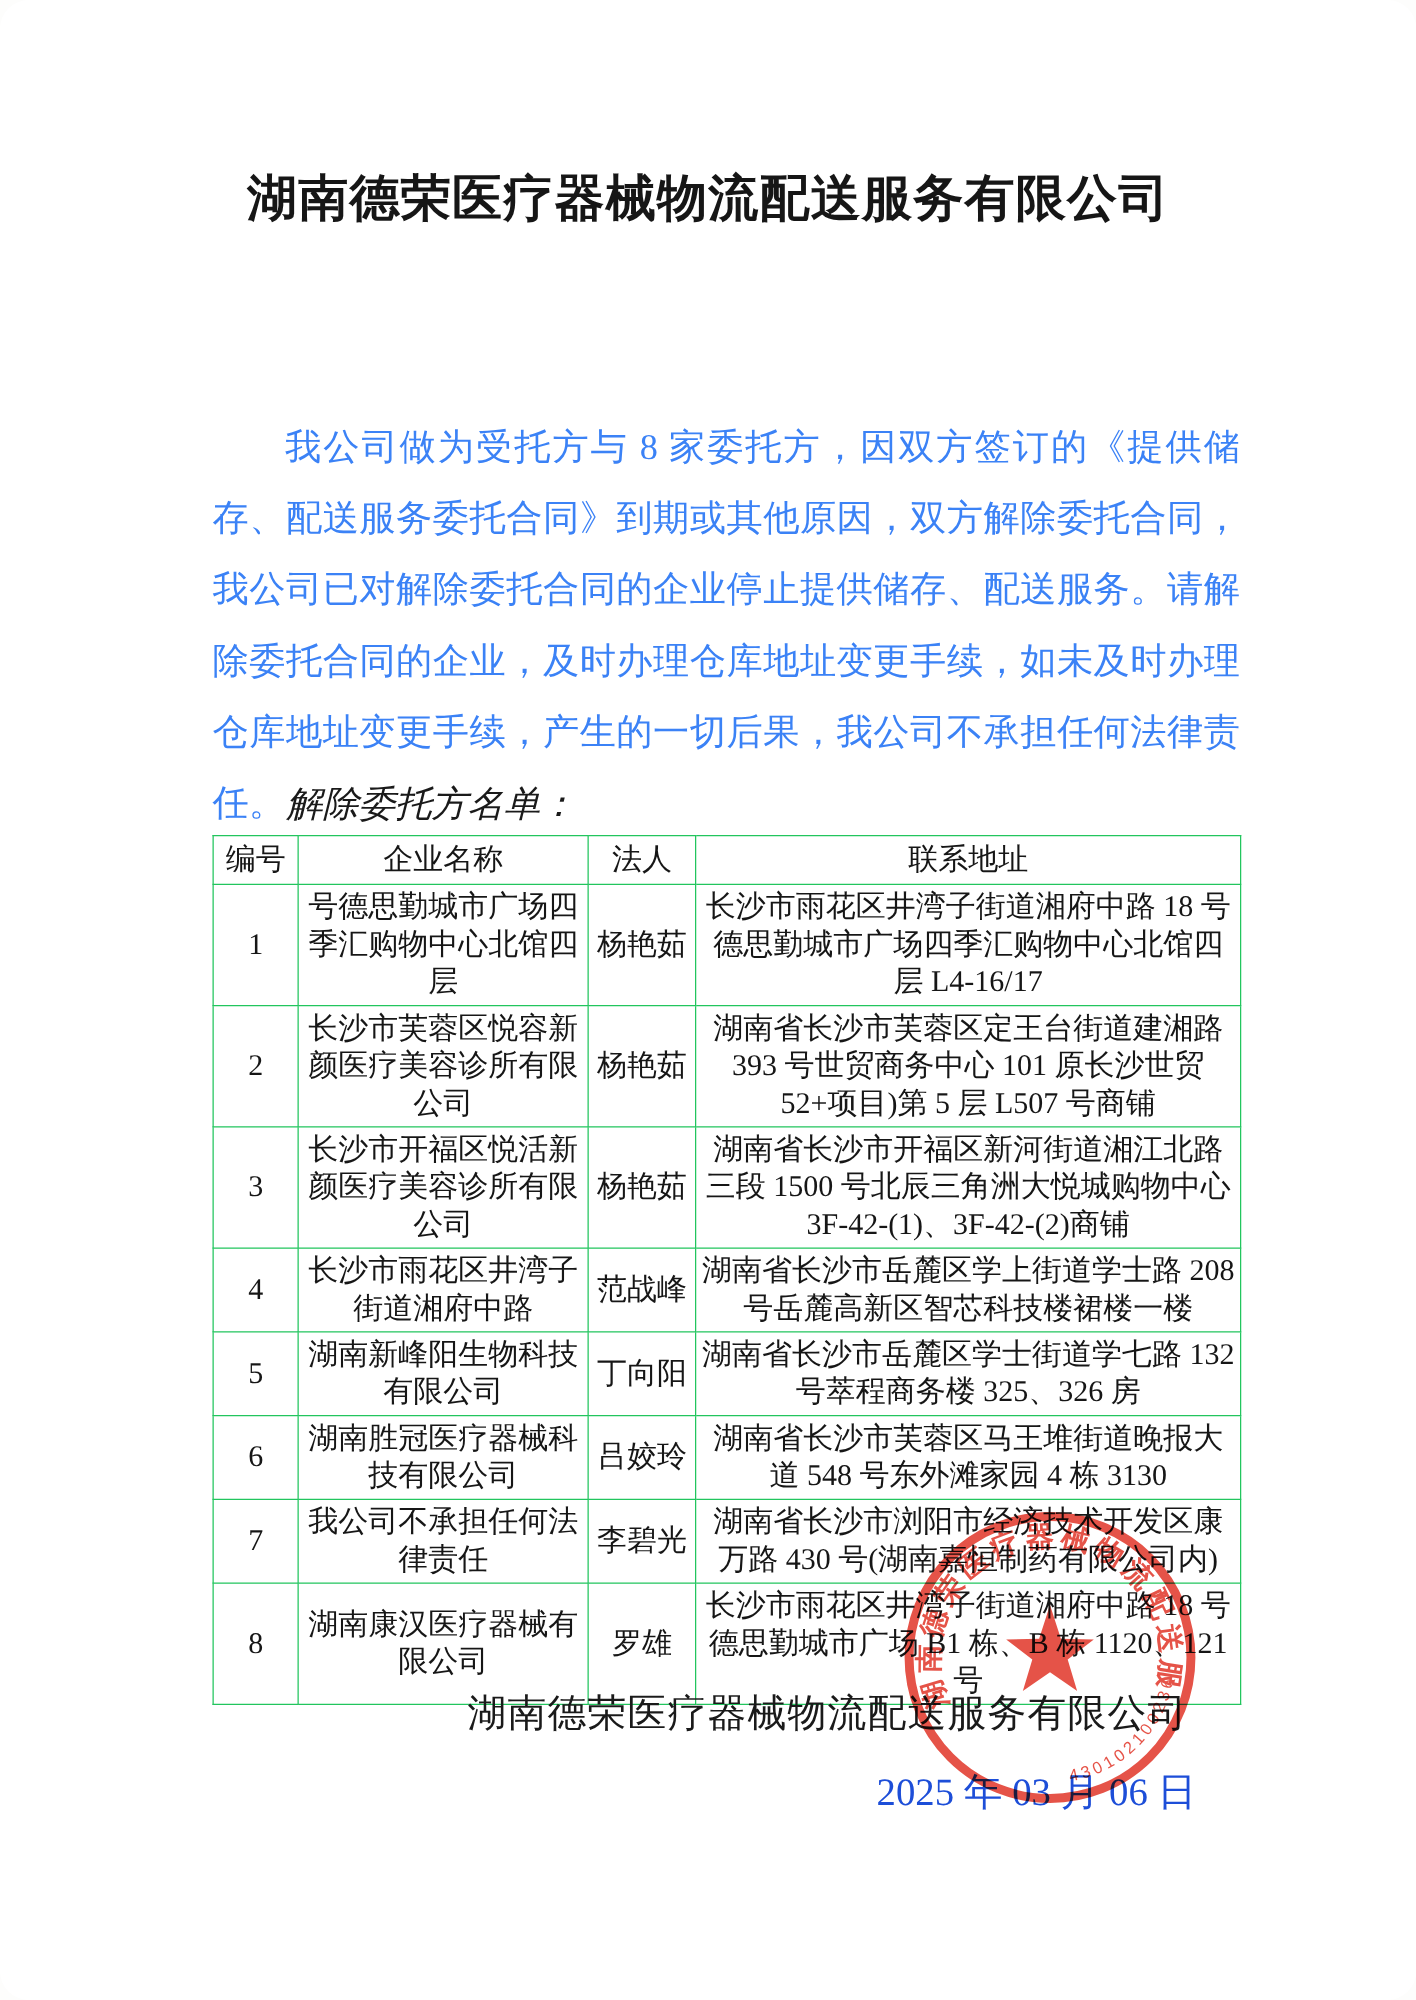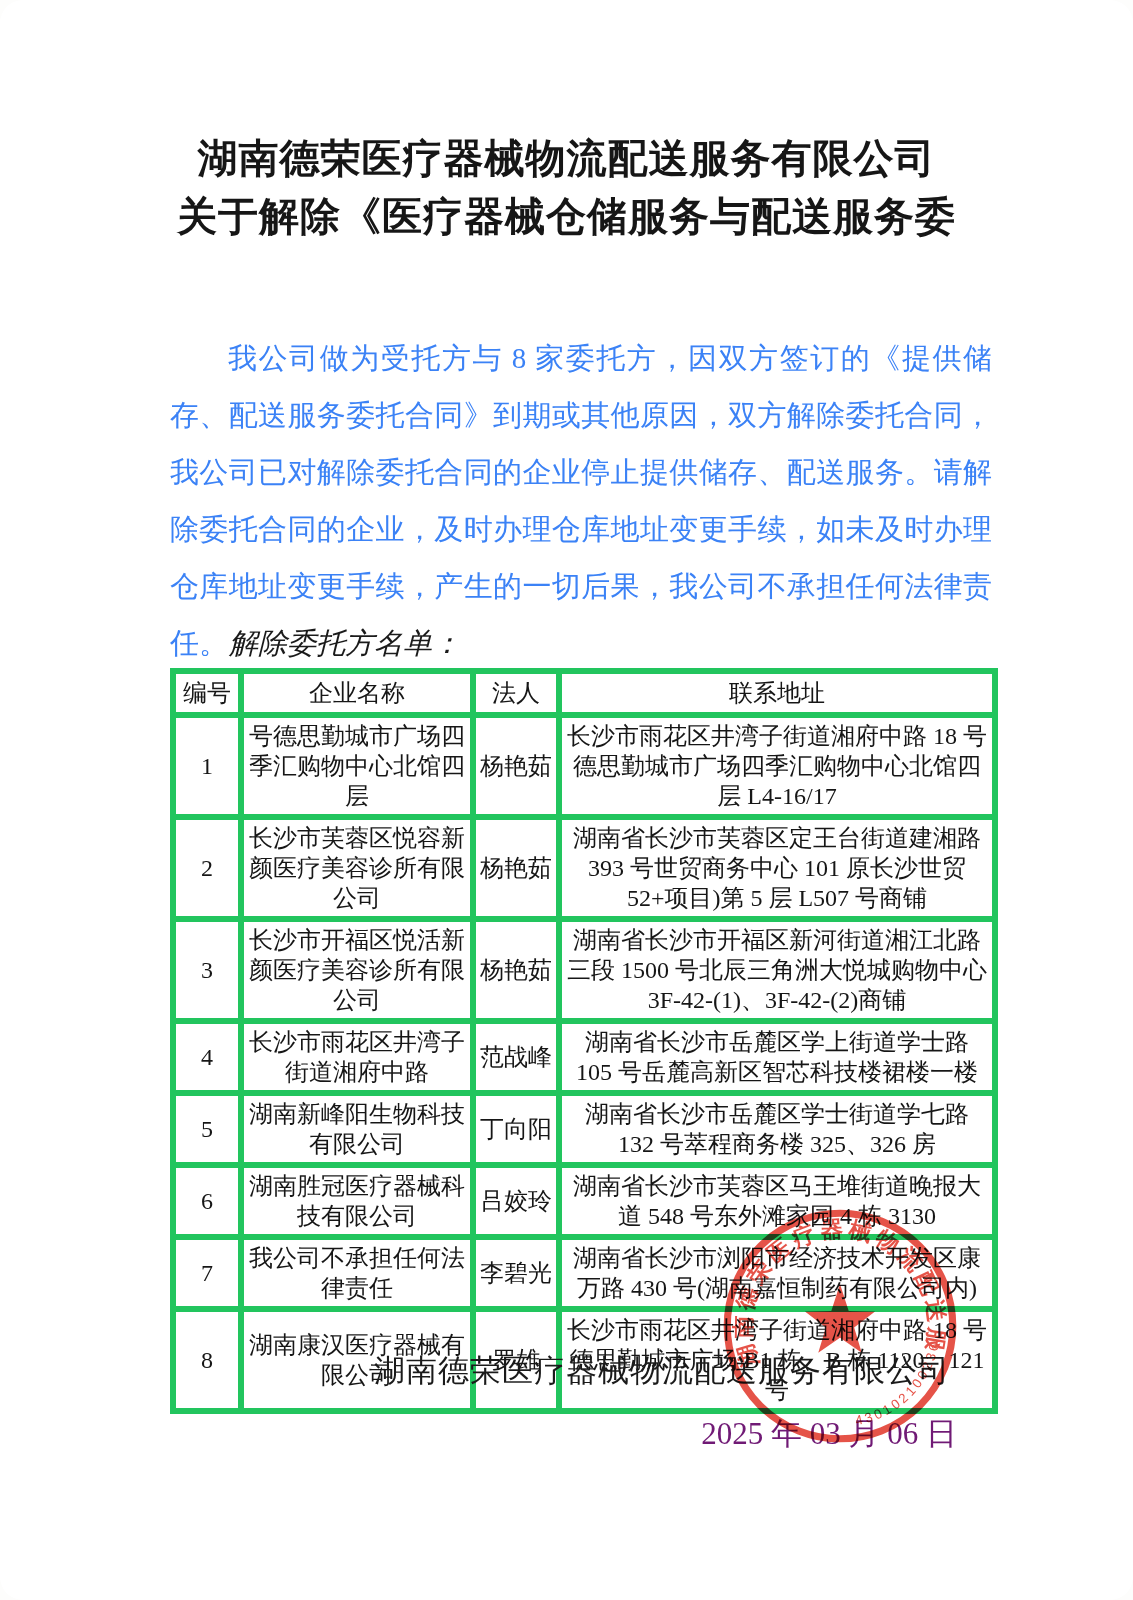--- a/index.html
+++ b/index.html
@@ -35,37 +35,37 @@
 
   table.roster {
     position: absolute; top: 668px; left: 170px;
     width: 822px;
     border-collapse: collapse;
     table-layout: fixed;
     font-size: 24px; line-height: 30px;
     color: #161616;
   }
   table.roster th, table.roster td {
-    border: 6px solid #22c55e;
+    border: 1px solid #22c55e;
     text-align: center; vertical-align: middle;
     padding: 3px 4px;
     font-weight: 400;
     overflow: hidden;
   }
   table.roster th { height: 32px; }
 
   .signature-line {
     position: absolute; top: 1350px; right: 183px;
     font-size: 31px; color: #1a1a1a;
     letter-spacing: 1px;
     white-space: nowrap;
   }
   .date-line {
     position: absolute; top: 1413px; right: 176px;
-    font-size: 31px; color: #701a75;
+    font-size: 31px; color: #1d4ed8;
     white-space: nowrap;
   }
 
   .seal {
     position: absolute; left: 717px; top: 1203px;
     width: 246px; height: 246px;
     mix-blend-mode: multiply;
     opacity: 0.88;
     pointer-events: none;
   }
@@ -76,21 +76,20 @@
   .seal .seal-name-text { font-size: 22px; letter-spacing: 4px; }
   .seal .seal-serial-text { font-size: 13px; letter-spacing: 3px; font-weight: 400; }
 </style>
 </head>
 <body>
 
 <div class="page">
 
   <div class="title-block">
     <div>湖南德荣医疗器械物流配送服务有限公司</div>
-    <div>关于解除《医疗器械仓储服务与配送服务委</div>
   </div>
 
   <div class="body-paragraph">我公司做为受托方与 8 家委托方，因双方签订的《提供储存、配送服务委托合同》到期或其他原因，双方解除委托合同，我公司已对解除委托合同的企业停止提供储存、配送服务。请解除委托合同的企业，及时办理仓库地址变更手续，如未及时办理仓库地址变更手续，产生的一切后果，我公司不承担任何法律责任。</div>
 
   <div class="list-label">解除委托方名单：</div>
 
   <table class="roster">
     <colgroup>
       <col style="width:68px">
         <col style="width:232px">
@@ -121,21 +120,21 @@
         <tr>
           <td>3</td>
           <td>长沙市开福区悦活新颜医疗美容诊所有限公司</td>
           <td>杨艳茹</td>
           <td>湖南省长沙市开福区新河街道湘江北路三段 1500 号北辰三角洲大悦城购物中心 3F-42-(1)、3F-42-(2)商铺</td>
         </tr>
         <tr>
           <td>4</td>
           <td>长沙市雨花区井湾子街道湘府中路</td>
           <td>范战峰</td>
-          <td>湖南省长沙市岳麓区学上街道学士路 105 号岳麓高新区智芯科技楼裙楼一楼</td>
+          <td>湖南省长沙市岳麓区学上街道学士路 208 号岳麓高新区智芯科技楼裙楼一楼</td>
         </tr>
         <tr>
           <td>5</td>
           <td>湖南新峰阳生物科技有限公司</td>
           <td>丁向阳</td>
           <td>湖南省长沙市岳麓区学士街道学七路 132 号萃程商务楼 325、326 房</td>
         </tr>
         <tr>
           <td>6</td>
           <td>湖南胜冠医疗器械科技有限公司</td>

